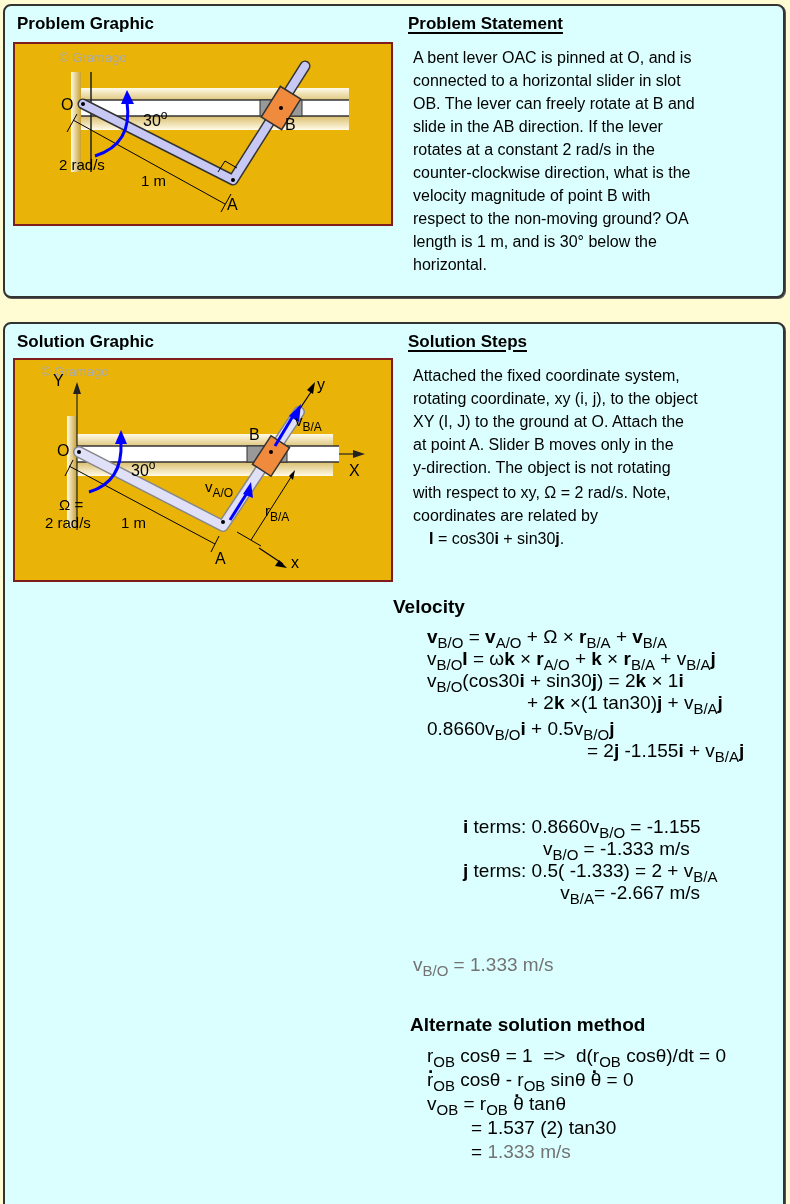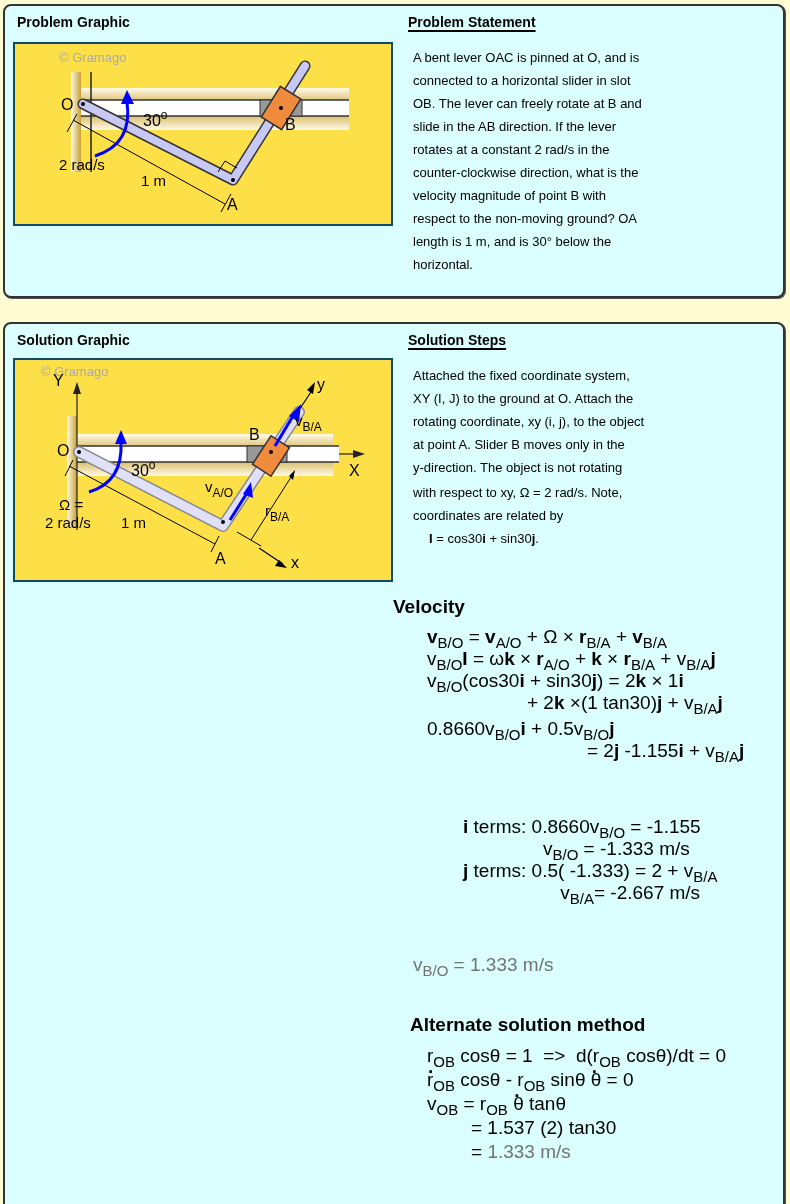--- a/index.html
+++ b/index.html
@@ -7,26 +7,26 @@
     width:790px; height:1204px; background:#FFFBD2; position:relative; overflow:hidden;
     font-family:"Liberation Sans", sans-serif; color:#000;
   }
   .panel {
     position:absolute; left:3px; width:782px; background:#DBFFFF;
     border:2px solid #333; border-radius:8px; box-shadow:1px 1px 0 #555;
     box-sizing:border-box;
   }
   #p1 { top:4px; height:294px; }
   #p2 { top:322px; height:1060px; }
-  .hdr { position:absolute; font-weight:bold; font-size:14px; }
+  .hdr { position:absolute; font-weight:bold; font-size:17px; }
   .hdr.u { text-decoration:underline; text-decoration-thickness:2px; text-underline-offset:3px; }
   .gbox {
-    position:absolute; background:#fde047; border:2px solid #0c4a6e; box-sizing:border-box;
+    position:absolute; background:#eab308; border:2px solid #7f1d1d; box-sizing:border-box;
   }
-  .txt { position:absolute; font-size:13px; line-height:23px; }
+  .txt { position:absolute; font-size:16px; line-height:23px; }
   .eq { position:absolute; font-size:19px; line-height:22px; white-space:nowrap; }
   sub { font-size:15px; vertical-align:-5px; line-height:0; }
   .red { color:#737373; }
   b { font-weight:bold; }
   .dot { position:relative; }
   .dot::before { content:"."; position:absolute; left:1px; top:-14px; font-weight:bold; }
   svg text { font-family:"Liberation Sans", sans-serif; }
 </style>
 </head>
 <body>
@@ -169,22 +169,22 @@
       <text x="106" y="168" font-size="15">1 m</text>
       <text x="190" y="132" font-size="15"><tspan>v</tspan><tspan dy="5" font-size="12">A/O</tspan></text>
       <text x="280" y="66" font-size="15"><tspan>v</tspan><tspan dy="5" font-size="12">B/A</tspan></text>
       <text x="250" y="156" font-size="15"><tspan>r</tspan><tspan dy="5" font-size="12">B/A</tspan></text>
     </svg>
   </div>
 
   <div class="hdr u" style="left:403px;top:8px;">Solution Steps</div>
   <div class="txt" style="left:408px;top:40px;">
     <div>Attached the fixed coordinate system,</div>
+    <div>rotating coordinate, xy (i, j), to the object</div>
     <div>XY (I, J) to the ground at O. Attach the</div>
-    <div>rotating coordinate, xy (i, j), to the object</div>
     <div>at point A. Slider B moves only in the</div>
     <div>y-direction. The object is not rotating</div>
     <div style="margin-top:2px;">with respect to xy, Ω = 2 rad/s. Note,</div>
     <div>coordinates are related by</div>
     <div style="padding-left:16px;"><b>I</b><span> = cos30</span><b>i</b><span> + sin30</span><b>j</b><span>.</span></div>
   </div>
 
   <div class="hdr" style="left:388px;top:272px;font-size:19px;">Velocity</div>
   <div class="eq" style="left:422px;top:302px;">
     <div><b>v</b><sub>B/O</sub> = <b>v</b><sub>A/O</sub> + Ω × <b>r</b><sub>B/A</sub> + <b>v</b><sub>B/A</sub></div>

